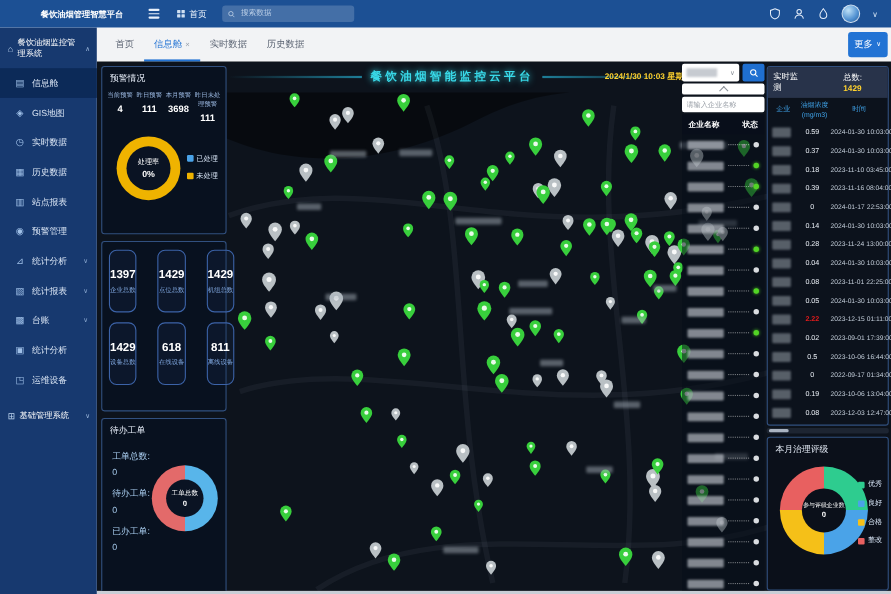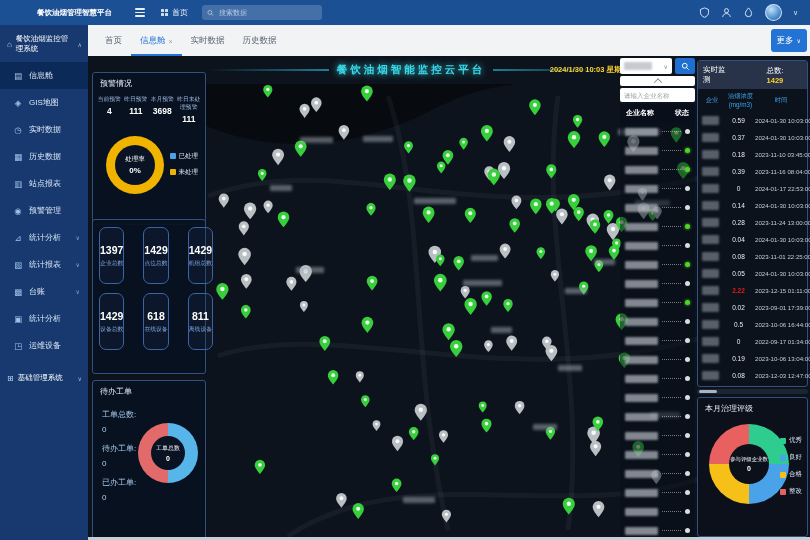--- a/index.html
+++ b/index.html
@@ -43,21 +43,21 @@
   .map-blur{position:absolute;background:rgba(165,175,186,.5);filter:blur(1.4px);border-radius:1px;z-index:2;}
   
   .map-titlebar{position:absolute;top:4px;left:120px;right:196px;height:20px;display:flex;align-items:center;gap:8px;z-index:4;}
   .tl-line{height:2px;flex:1;background:linear-gradient(90deg,transparent,#1e7d97);}
   .tl-line.r{background:linear-gradient(270deg,transparent,#1e7d97);}
   .map-title{color:#38d9e8;font-size:10.5px;font-weight:bold;letter-spacing:3px;text-shadow:0 0 7px rgba(56,217,232,.9);white-space:nowrap;}
   .map-datetime{position:absolute;top:9px;right:181px;font-size:7.5px;color:#ffd22e;font-weight:bold;z-index:4;}
   
   .panel{position:absolute;background:rgba(9,17,31,.93);border:1px solid #31507f;border-radius:3px;z-index:5;box-sizing:border-box;}
   .panel-title{font-size:8px;color:#e6edf8;padding:5px 7px 3px;}
-  .p-warning{left:4px;top:16px;width:114px;height:153px;}
+  .p-warning{left:4px;top:4px;width:114px;height:153px;}
   .warn-stats{display:flex;padding:4px 3px 2px;}
   .warn-cell{flex:1;text-align:center;}
   .warn-cell .lb{font-size:5.8px;color:#9dbbe4;line-height:1.35;}
   .warn-cell .vl{font-size:8.5px;font-weight:bold;color:#fff;margin-top:2px;}
   .warn-donut-wrap{position:relative;height:84px;}
   .donut{position:absolute;border-radius:50%;}
   .donut-hole{position:absolute;border-radius:50%;background:#0a1323;display:flex;flex-direction:column;align-items:center;justify-content:center;color:#fff;}
   .legend{position:absolute;display:flex;flex-direction:column;}
   .lg-item{display:flex;align-items:center;gap:3px;}
   .lg-sq{width:6px;height:6px;border-radius:1px;}

